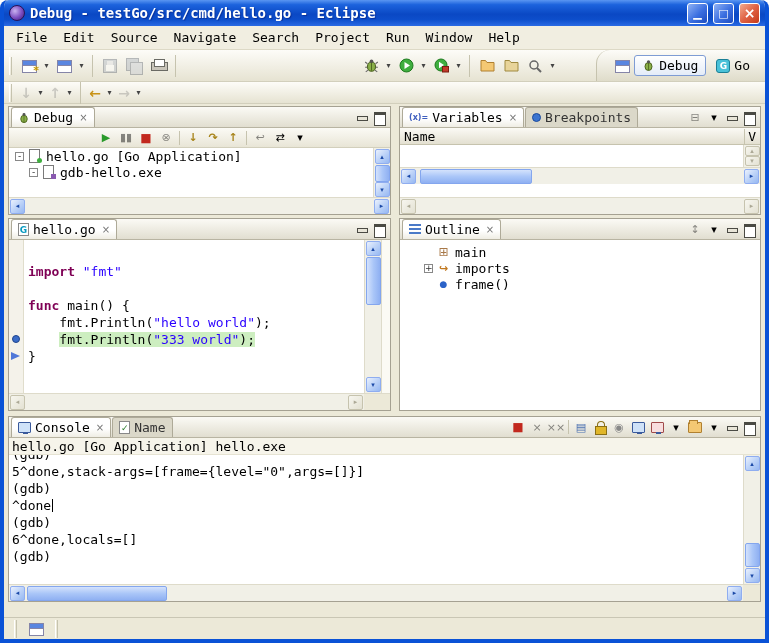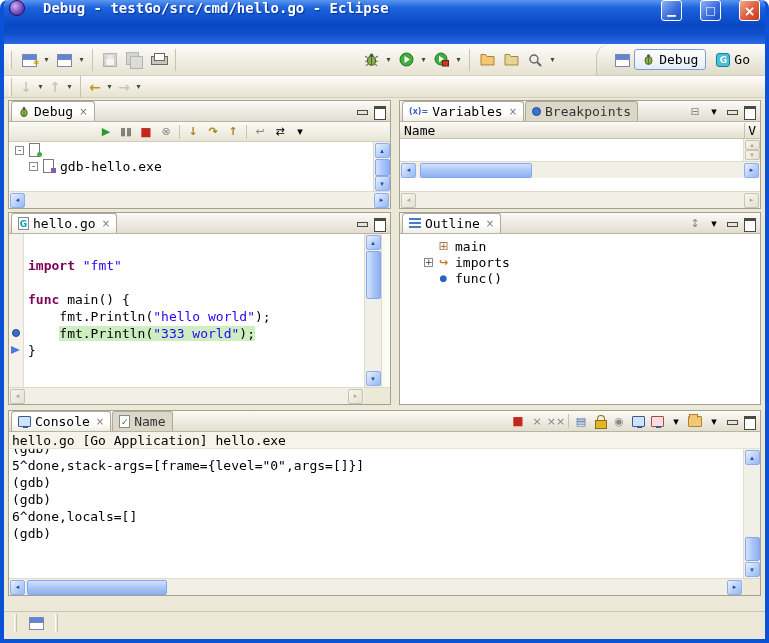--- a/index.html
+++ b/index.html
@@ -1,20 +1,20 @@
 <!DOCTYPE html>
 <html><head>
 <meta charset="utf-8">
 <style>
 *{box-sizing:border-box;margin:0;padding:0}
 html,body{background:#fff}
 body{width:769px;height:643px;overflow:hidden;font-family:"DejaVu Sans Mono",monospace;font-size:13px;color:#000}
 .w{width:769px;height:643px;border:4px solid #0a52d6;border-top:none;border-radius:8px 8px 0 0;background:#ece9d8;position:relative;overflow:hidden}
 
-.titlebar{height:44px;background:linear-gradient(180deg,#5a96f2 0%,#1c63dd 18%,#0a48c4 55%,#0d4ecb 75%,#2a6ae4 100%);display:flex;align-items:flex-start;padding:0 5px;gap:18px;border-radius:5px 5px 0 0}
+.titlebar{height:26px;background:linear-gradient(180deg,#5a96f2 0%,#1c63dd 18%,#0a48c4 55%,#0d4ecb 75%,#2a6ae4 100%);display:flex;align-items:center;padding:0 5px;gap:5px;border-radius:5px 5px 0 0}
 .title-icon{width:16px;height:16px;border-radius:50%;background:radial-gradient(circle at 5px 5px,#c9b2f0,#7a4bbf 55%,#3d1d73);border:1px solid #2a1355;flex:none}
 .title-text{flex:1;color:#fff;font-weight:bold;font-size:14px;white-space:nowrap;overflow:hidden;text-shadow:1px 1px 1px #08309a}
 .cap{width:21px;height:21px;border:1px solid #fff;border-radius:3px;display:flex;align-items:center;justify-content:center;color:#fff;font-weight:bold;font-size:11px;font-family:"DejaVu Sans",sans-serif}
 .cap.mn,.cap.mx{background:linear-gradient(135deg,#8fb2f5,#3a6ee0 55%,#1c4cc0)}
 .cap.cl{background:linear-gradient(135deg,#f2ab8e,#e06244 50%,#c53a1a);font-size:14px}
 
 .menubar{height:24px;display:flex;align-items:center;padding-left:4px;background:#f1eee1;border-bottom:1px solid #ddd9c6}
 .menu-item{padding:3px 8px;white-space:pre}
 .tbrow{display:flex;align-items:center;background:linear-gradient(180deg,#fdfcf8,#e6e3d2);border-bottom:1px solid #d2cfbc}
 .tbrow1{height:32px}
@@ -131,20 +131,31 @@
 <div class="w">
 
   <div class="titlebar">
     <span class="title-icon"></span>
     <span class="title-text">Debug - testGo/src/cmd/hello.go - Eclipse</span>
     <span class="cap mn">▁</span>
     <span class="cap mx">□</span>
     <span class="cap cl">×</span>
   </div>
 
+  <div class="menubar">
+      <div class="menu-item">File</div>
+      <div class="menu-item">Edit</div>
+      <div class="menu-item">Source</div>
+      <div class="menu-item">Navigate</div>
+      <div class="menu-item">Search</div>
+      <div class="menu-item">Project</div>
+      <div class="menu-item">Run</div>
+      <div class="menu-item">Window</div>
+      <div class="menu-item">Help</div>
+    </div>
 
   <div class="tbrow tbrow1">
     <span class="grip"></span>
     <span class="ticon">
         <span class="icn win">
           <span class="spark">*</span>
         </span>
       </span>
     <span class="dd">▾</span>
     <span class="ticon">
@@ -272,21 +283,21 @@
         <span class="vicon gold">↓</span>
         <span class="vicon gold">↷</span>
         <span class="vicon gold">↑</span>
         <span class="vsep"></span>
         <span class="vicon dim">↩</span>
         <span class="vicon">⇄</span>
         <span class="vicon">▾</span>
       </div>
       <div style="flex:1;display:flex;min-height:0">
         <div class="tree">
-            <div class="trow" style="padding-left: 3px;"><span class="exp">-</span><span class="ticn launch-config"></span></div>
+            <div class="trow" style="padding-left: 3px;"><span class="exp">-</span><span class="ticn launch-config"></span><span class="tlabel">hello.go [Go Application]</span></div>
             <div class="trow" style="padding-left: 17px;"><span class="exp">-</span><span class="ticn process"></span><span class="tlabel">gdb-hello.exe</span></div>
           </div>
         <div class="sbv">
           <span class="sbtn">▴</span>
           <span class="thv" style="height:17px;margin-top:1px"></span>
           <span class="sbtn" style="margin-top:auto">▾</span>
         </div>
       </div>
       <div class="sbh">
         <span class="sbtn">◂</span>
@@ -397,21 +408,21 @@
         <div class="tabrow-right">
           <span class="vicon dim">↕</span>
           <span class="vicon">▾</span>
           <span class="mm min"></span>
           <span class="mm max"></span>
         </div>
       </div>
       <div class="tree" style="padding:4px 0 0 18px">
           <div class="trow" style="padding-left: 3px;"><span class="expspace"></span><span class="ticn package">⊞</span><span class="tlabel">main</span></div>
           <div class="trow" style="padding-left: 3px;"><span class="exp">+</span><span class="ticn imports">↪</span><span class="tlabel">imports</span></div>
-          <div class="trow" style="padding-left: 3px;"><span class="expspace"></span><span class="ticn method">●</span><span class="tlabel">func()</span></div>
+          <div class="trow" style="padding-left: 3px;"><span class="expspace"></span><span class="ticn method">●</span><span class="tlabel">frame()</span></div>
         </div>
     </div>
 
     <div class="panel" style="left:4px;top:312px;width:753px;height:186px">
       <div class="tabrow">
         <div class="tab sel">
           <span class="icn mon"></span>
           <span>Console</span>
           <span class="tclose">×</span>
         </div>
@@ -443,20 +454,21 @@
           <span class="mm min"></span>
           <span class="mm max"></span>
         </div>
       </div>
       <div class="conlabel">hello.go [Go Application] hello.exe</div>
       <div class="conmid">
         <div class="console-text">
             <div class="conline">(gdb)</div>
             <div class="conline">5^done,stack-args=[frame={level="0",args=[]}]</div>
             <div class="conline">(gdb)</div>
+            <div class="conline">^done<span class="caret"></span></div>
             <div class="conline">(gdb)</div>
             <div class="conline">6^done,locals=[]</div>
             <div class="conline">(gdb)</div>
           </div>
         <div class="sbv">
           <span class="sbtn">▴</span>
           <span class="thv" style="height:24px;margin-top:auto"></span>
           <span class="sbtn" style="margin-top:1px">▾</span>
         </div>
       </div>

